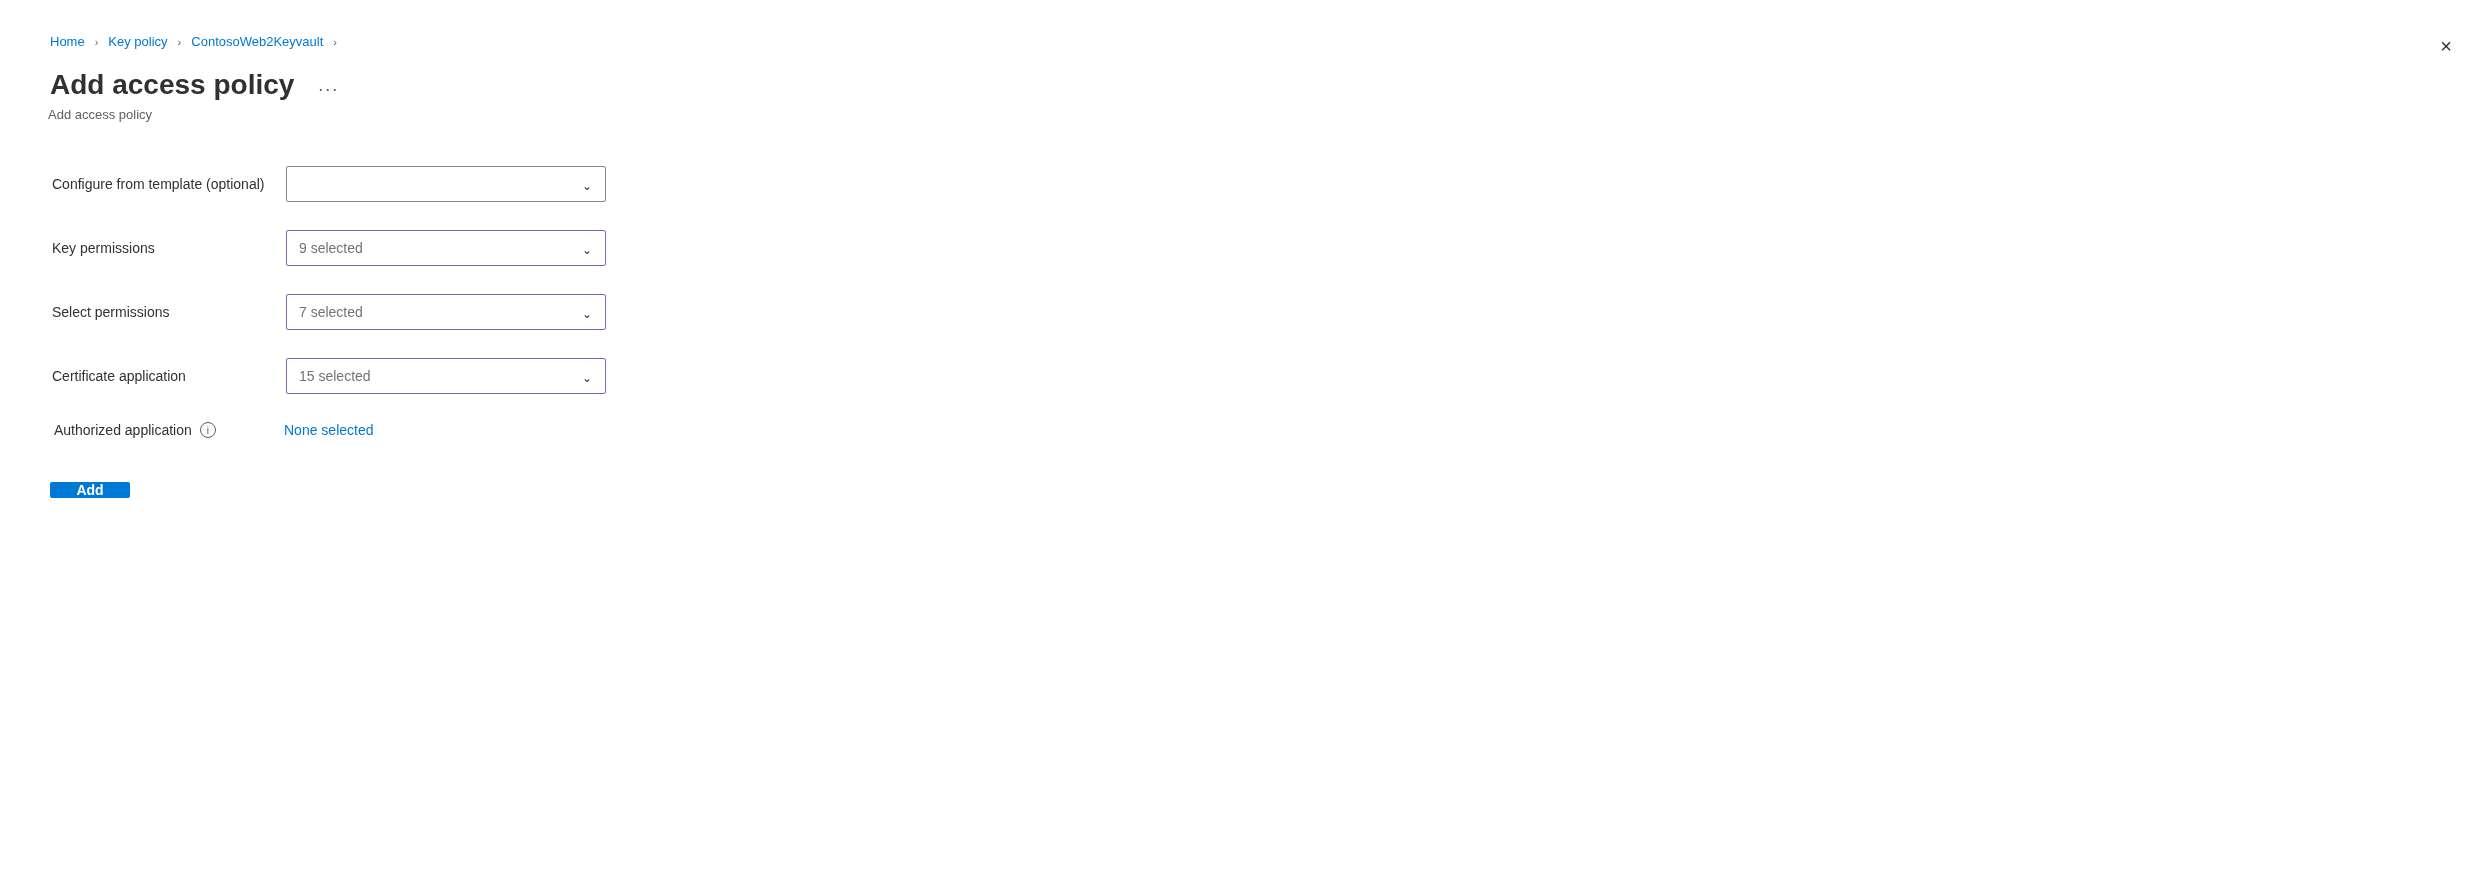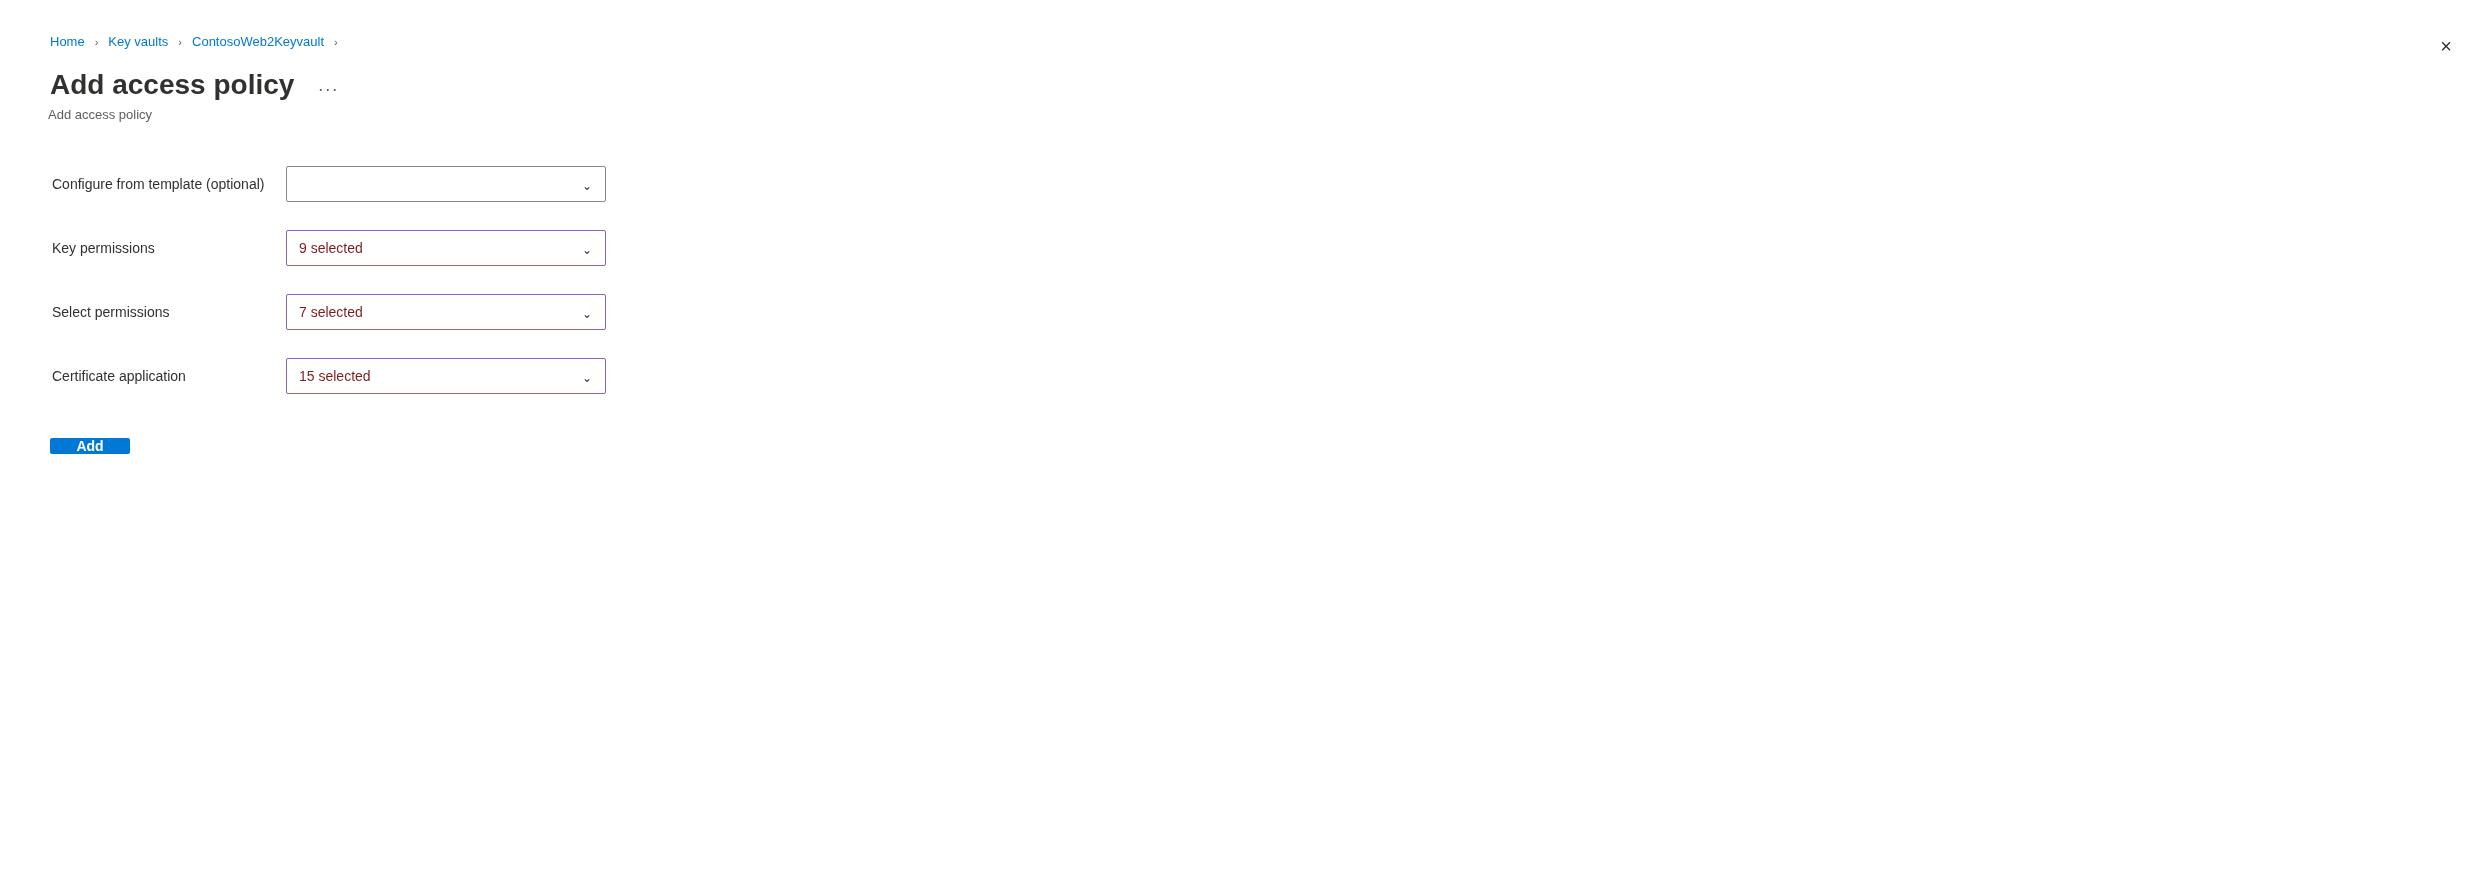--- a/index.html
+++ b/index.html
@@ -129,21 +129,21 @@
       font-style: normal;
     }
 
     .dropdown-select {
       width: 100%;
       height: 36px;
       border: 1px solid #8a8886;
       border-radius: 2px;
       background: #ffffff;
       font-size: 14px;
-      color: #7f1d1d;
+      color: #737373;
       padding: 0 36px 0 12px;
       appearance: none;
       cursor: pointer;
       outline: none;
     }
 
     .dropdown-select.has-value {
       border-color: #8764b8;
       border-width: 1px;
     }
@@ -190,21 +190,21 @@
     }
   </style>
 </head>
 <body>
 
 <div class="page-container">
 
   <nav class="breadcrumb">
     <a class="breadcrumb-item">Home</a>
     <span class="breadcrumb-separator">›</span>
-    <a class="breadcrumb-item">Key vaults</a>
+    <a class="breadcrumb-item">Key policy</a>
     <span class="breadcrumb-separator">›</span>
     <a class="breadcrumb-item">ContosoWeb2Keyvault</a>
     <span class="breadcrumb-separator">›</span>
   </nav>
 
   <div class="page-header">
     <h1 class="page-title">Add access policy</h1>
     <button class="more-options-btn">...</button>
   </div>
   <p class="page-subtitle">Add access policy</p>
@@ -253,18 +253,25 @@
         <select class="dropdown-select has-value">
           <option value="15 selected">15 selected</option>
         </select>
         <span class="dropdown-chevron">⌄</span>
       </div>
     </div>
 
     
 
     
+    <div class="form-row">
+      <div class="form-label">
+        <span>Authorized application</span>
+        <span class="info-icon">i</span>
+      </div>
+      <a class="none-selected-link">None selected</a>
+    </div>
 
     
     <button class="add-button">Add</button>
 
   </div>
 </div>
 
 </body></html>

